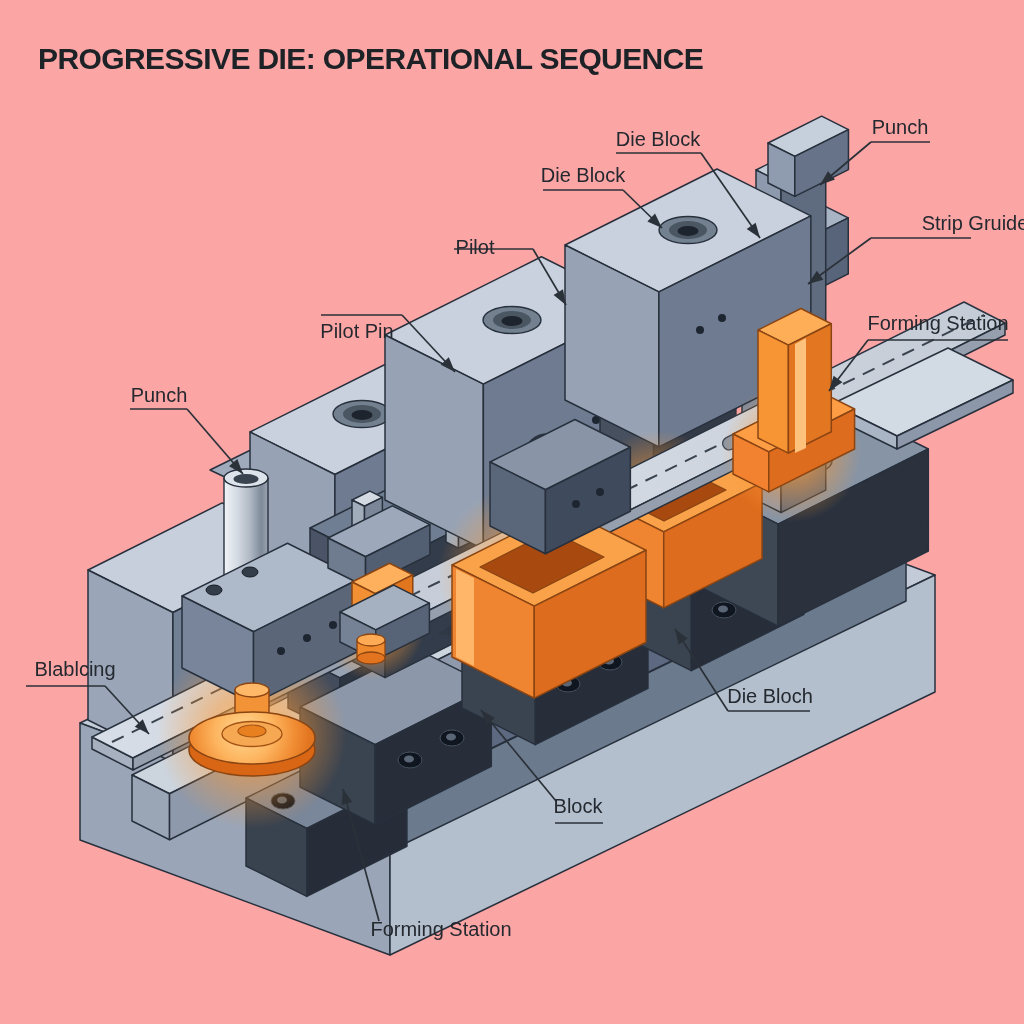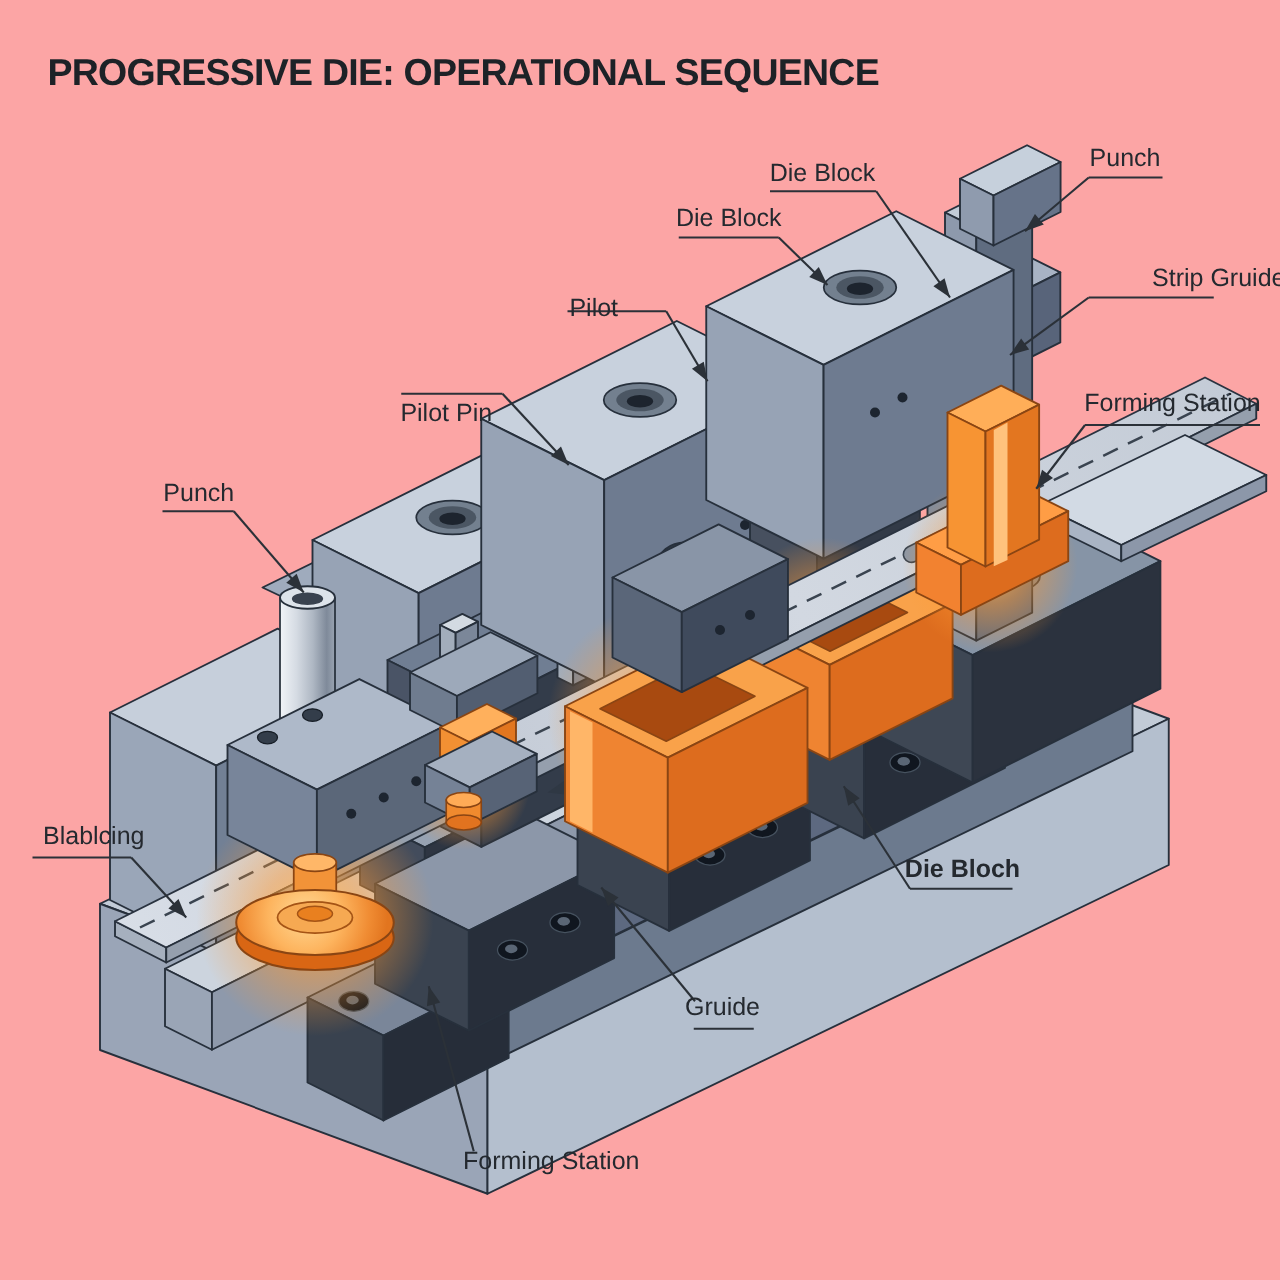--- a/index.html
+++ b/index.html
@@ -305,16 +305,16 @@
 
   <div class="callout" style="left:658px;top:140px;">Die Block</div>
   <div class="callout" style="left:900px;top:128px;">Punch</div>
   <div class="callout" style="left:583px;top:176px;">Die Block</div>
   <div class="callout" style="left:975px;top:224px;">Strip Gruide</div>
   <div class="callout" style="left:475px;top:248px;">Pilot</div>
   <div class="callout" style="left:938px;top:324px;">Forming Station</div>
   <div class="callout" style="left:357px;top:300px;margin-top:32px;">Pilot Pin</div>
   <div class="callout" style="left:159px;top:396px;">Punch</div>
   <div class="callout" style="left:75px;top:670px;">Blablcing</div>
-  <div class="callout" style="left:770px;top:697px;font-weight:bold;">Die Bloch</div>
-  <div class="callout" style="left:578px;top:807px;">Gruide</div>
+  <div class="callout" style="left:770px;top:697px;">Die Bloch</div>
+  <div class="callout" style="left:578px;top:807px;">Block</div>
   <div class="callout" style="left:441px;top:930px;">Forming Station</div>
 </div>
 
 </body></html>

